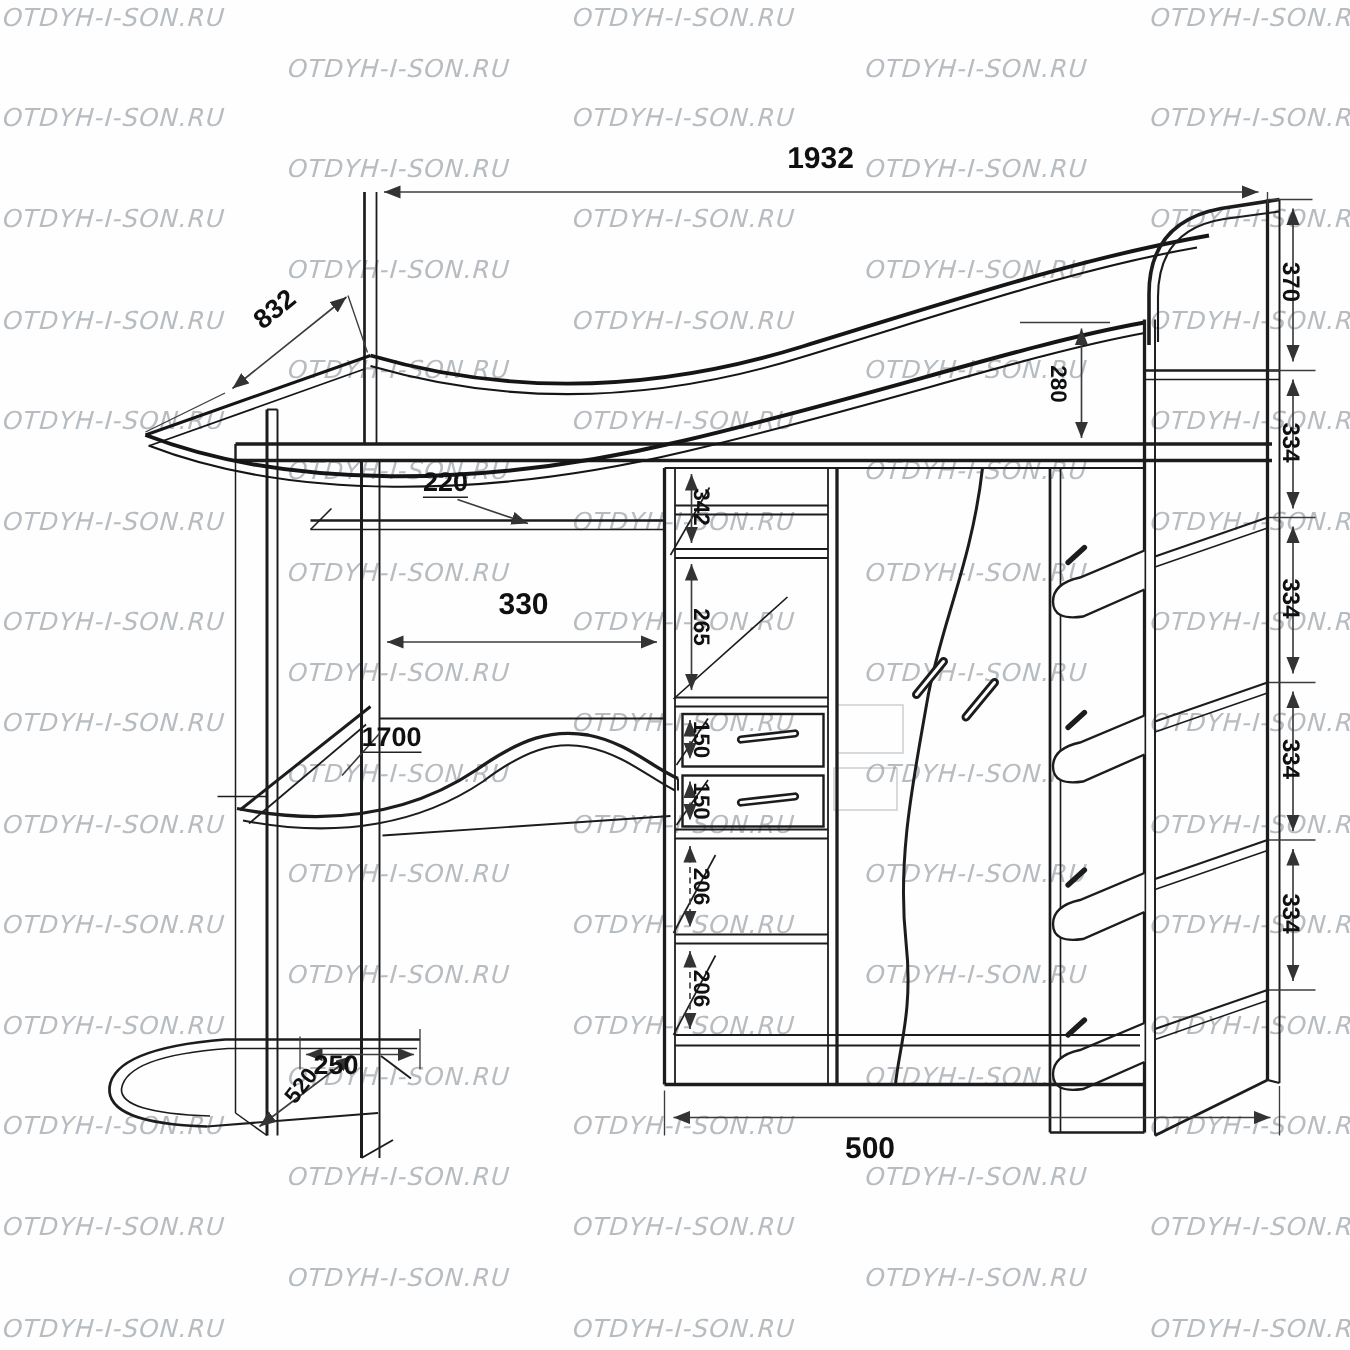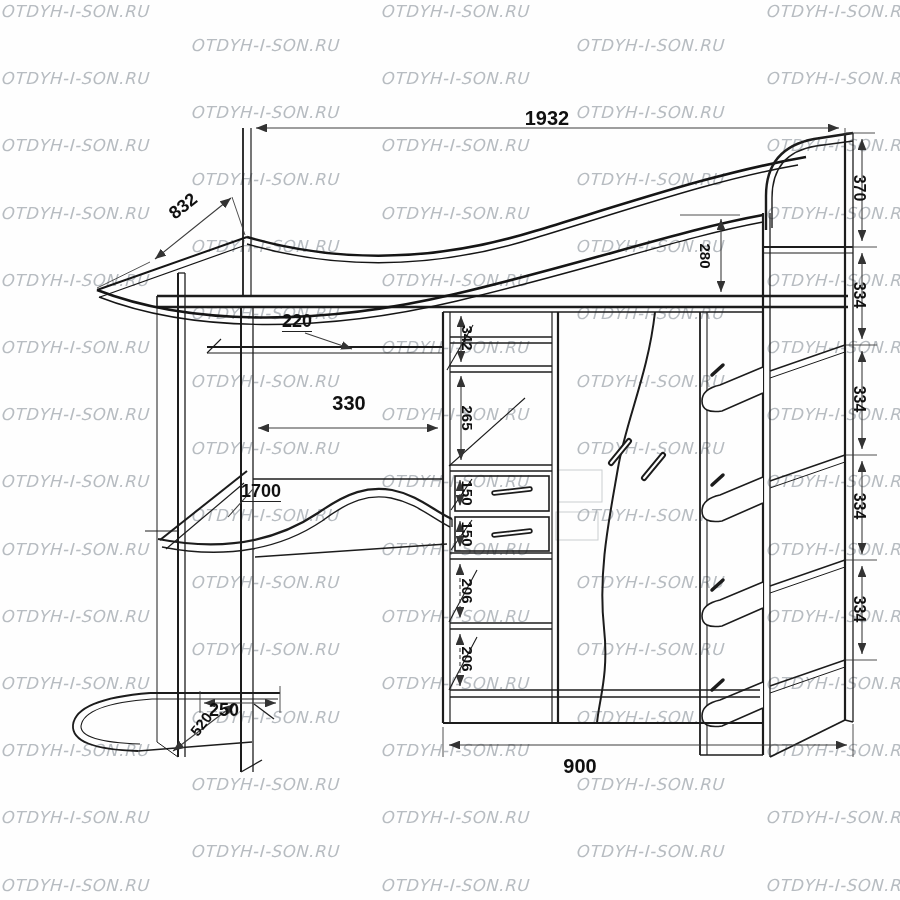--- a/index.html
+++ b/index.html
@@ -308,34 +308,34 @@
       <line x1="460" y1="521" x2="460" y2="547" stroke-dasharray="4 3" marker-start="url(#ar)" marker-end="url(#ar)"></line>
       <line x1="460" y1="564" x2="460" y2="618" stroke-dasharray="4 3" marker-start="url(#ar)" marker-end="url(#ar)"></line>
       <line x1="460" y1="634" x2="460" y2="686" stroke-dasharray="4 3" marker-start="url(#ar)" marker-end="url(#ar)"></line>
 
       <line x1="305" y1="333" x2="352" y2="349" marker-end="url(#ar)"></line>
 
       <line x1="228" y1="517" x2="253" y2="489"></line>
     </g>
   </svg>
 
-  <div class="dim big" style="left:547px;top:118px">1932</div>
+  <div class="dim big" style="left:547px;top:106px">1932</div>
   <div class="dim med rot-832" style="left:183px;top:206px">832</div>
   <div class="dim r90 rchain" style="left:859px;top:188px">370</div>
   <div class="dim r90 rchain" style="left:859px;top:295px">334</div>
   <div class="dim r90 rchain" style="left:859px;top:399px">334</div>
   <div class="dim r90 rchain" style="left:859px;top:506px">334</div>
   <div class="dim r90 rchain" style="left:859px;top:609px">334</div>
   <div class="dim r90 sm" style="left:705px;top:256px">280</div>
   <div class="dim r90 sm" style="left:467px;top:338px">342</div>
   <div class="dim r90 sm" style="left:467px;top:418px">265</div>
   <div class="dim r90 sm" style="left:467px;top:493px">150</div>
   <div class="dim r90 sm" style="left:467px;top:534px">150</div>
   <div class="dim r90 sm" style="left:467px;top:591px">206</div>
   <div class="dim r90 sm" style="left:467px;top:659px">206</div>
   <div class="dim med und" style="left:297px;top:322px">220</div>
   <div class="dim big" style="left:349px;top:403px">330</div>
   <div class="dim med und" style="left:261px;top:492px">1700</div>
   <div class="dim med" style="left:224px;top:710px">250</div>
   <div class="dim sm rot-520" style="left:201px;top:724px">520</div>
-  <div class="dim big" style="left:580px;top:766px">900</div>
+  <div class="dim big" style="left:580px;top:766px">500</div>
 
 </div>
 
 </body></html>

